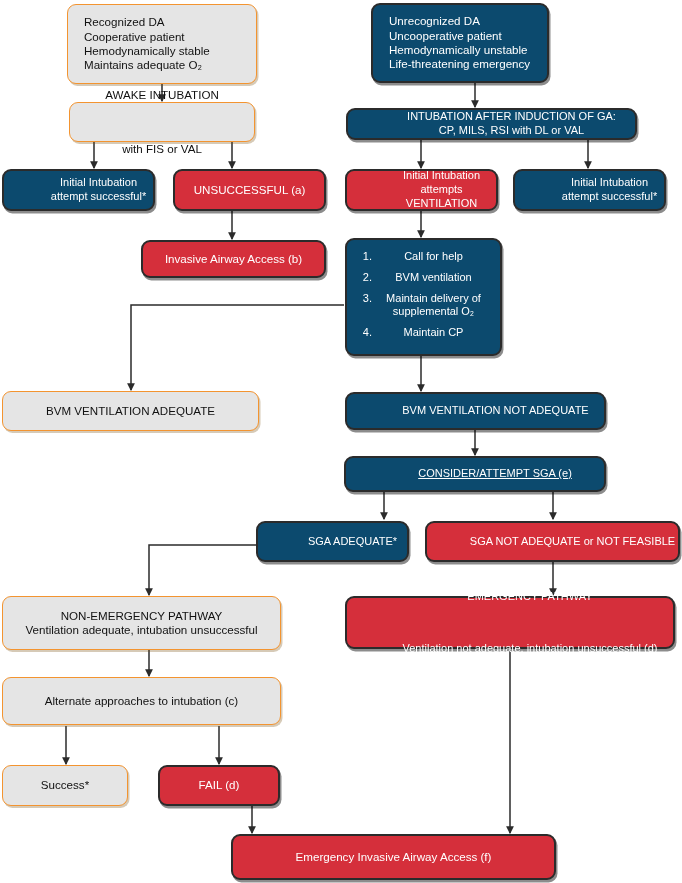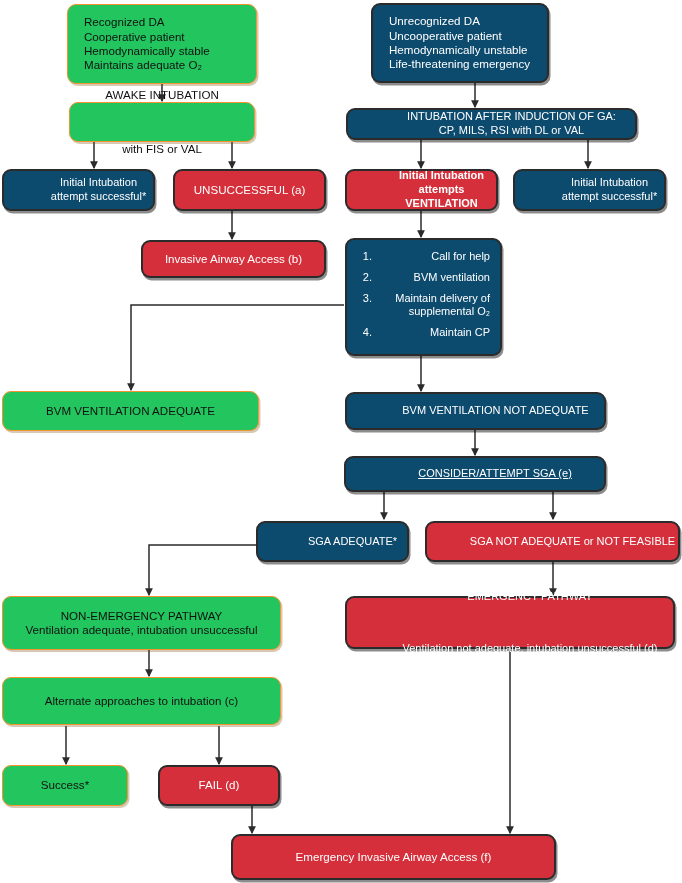--- a/index.html
+++ b/index.html
@@ -31,21 +31,21 @@
     line-height: 1.25;
     z-index: 3;
   }
   .node .txt {
     display: block;
     width: 100%;
     white-space: pre-line;
   }
   
   .n-orange {
-    background: #22c55e;
+    background: #e5e5e5;
     border: 1.6px solid #F39430;
     color: #111111;
     box-shadow: 1.5px 2px 0 rgba(120,80,15,0.30);
   }
   
   .n-blue {
     background: #0c4a6e;
     border: 2px solid #2b2b2b;
     color: #ffffff;
     box-shadow: 1.5px 2.5px 0 rgba(0,0,0,0.45);
@@ -60,21 +60,21 @@
   .fs12 { font-size: 11.6px; }
   .fs11 { font-size: 11px; padding-left: 40px; }
   .pad-left {
     justify-content: flex-start;
     text-align: left;
     padding-left: 16px;
   }
   .list-node {
     align-items: flex-start;
     justify-content: flex-start;
-    text-align: right;
+    text-align: center;
     padding: 10px 10px 10px 12px;
   }
   .list-node ol {
     margin: 0;
     padding: 0 0 0 16px;
     list-style-position: outside;
   }
   .list-node ol li {
     margin: 0 0 7px 0;
     padding-left: 2px;
@@ -170,21 +170,21 @@
 
   <div class="node n-blue fs11" style="left:2px; top:169px; width:153px; height:42px; flex-direction:column;">
     <span>Initial Intubation</span>
     <span>attempt successful*</span>
   </div>
 
   <div class="node n-red fs12" style="left:173px; top:169px; width:153px; height:42px;">
     <span class="txt">UNSUCCESSFUL (a)</span>
   </div>
 
-  <div class="node n-red fs11" style="left:345px; top:169px; width:153px; height:42px; flex-direction:column;font-weight:bold;">
+  <div class="node n-red fs11" style="left:345px; top:169px; width:153px; height:42px; flex-direction:column;">
     <span>Initial Intubation attempts</span>
     <span>VENTILATION</span>
   </div>
 
   <div class="node n-blue fs11" style="left:513px; top:169px; width:153px; height:42px; flex-direction:column;">
     <span>Initial Intubation</span>
     <span>attempt successful*</span>
   </div>
 
   <div class="node n-red fs12" style="left:141px; top:240px; width:185px; height:38px;">

